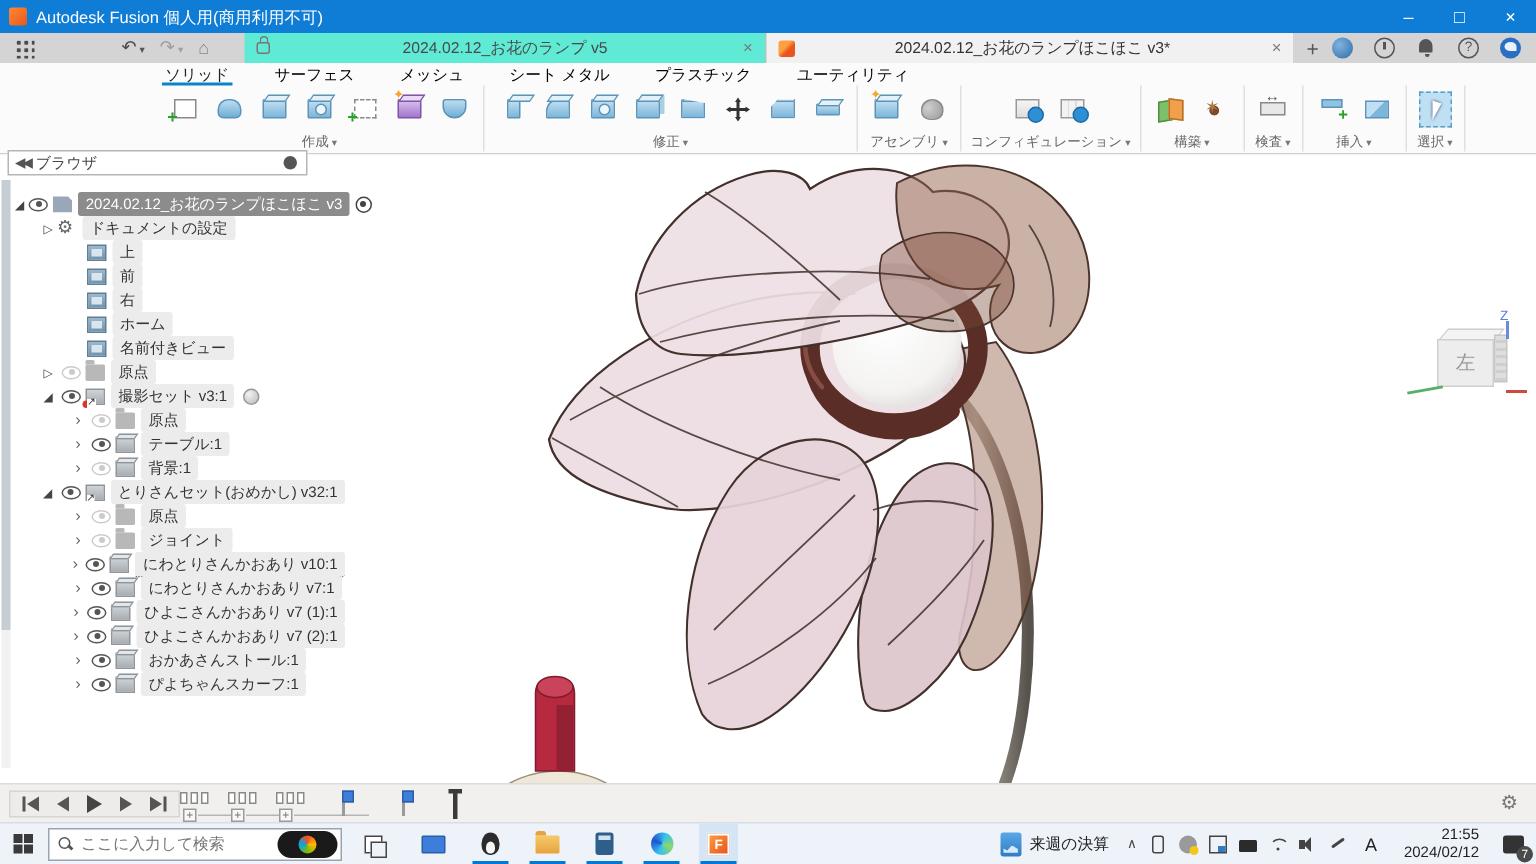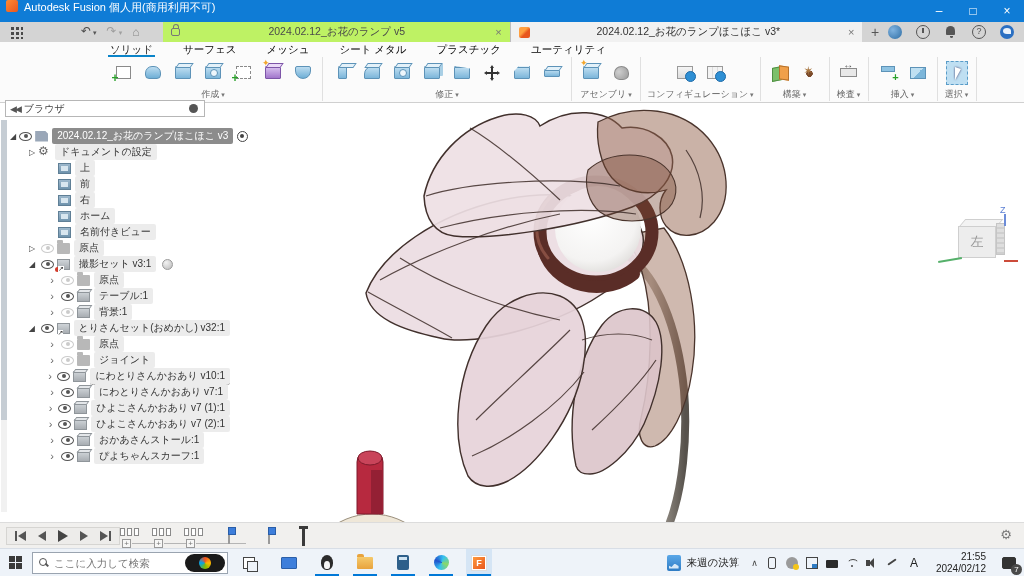--- a/index.html
+++ b/index.html
@@ -2,40 +2,40 @@
 <html><head>
 <meta charset="utf-8">
 <style>
   * { margin:0; padding:0; box-sizing:border-box; }
   html,body { width:1024px; height:576px; overflow:hidden; }
   body { font-family:"Liberation Sans","DejaVu Sans",sans-serif; font-size:11px; color:#333; }
   #app { position:relative; width:1024px; height:576px; background:#fff; overflow:hidden; }
   button { background:none; border:none; font:inherit; cursor:pointer; padding:0; }
 
   
-  .titlebar { position:absolute; top:0; left:0; width:1024px; height:22px; background:#0f7cd6; display:flex; color:#fff; }
+  .titlebar { position:absolute; top:0; left:0; width:1024px; height:22px; background:#0f7cd6; display:flex; align-items:center; color:#fff; }
   .fusion-logo { width:12px; height:12px; margin:0 6px 0 6px; background:linear-gradient(135deg,#ff8a33,#e8561e); border-radius:2px; }
   .win-title { font-size:11px; }
   .win-controls { margin-left:auto; display:flex; }
   .win-btn { width:34px; height:22px; color:#fff; text-align:center; line-height:20px; font-size:12px; }
 
   
   .tabbar { position:absolute; top:22px; left:0; width:1024px; height:20px; background:#d4d4d4; display:flex; align-items:stretch; }
   .qat { display:flex; align-items:center; gap:10px; padding:0 10px; width:165px; }
   .qicon { width:14px; height:14px; position:relative; display:inline-block; }
   .grid9 { background:radial-gradient(circle 1.6px,#4a4a4a 1.5px,transparent 1.6px); background-size:5px 5px; background-position:0 0; width:13px; height:13px; }
   .filedoc { width:10px; height:13px; background:#5a5a5a; clip-path:polygon(0 0,70% 0,100% 30%,100% 100%,0 100%); }
   .floppy { width:12px; height:12px; background:#5a5a5a; }
   .floppy::after { content:''; position:absolute; left:3px; top:6px; width:6px; height:5px; background:#d4d4d4; }
   .arrow-glyph { font-size:12px; color:#4a4a4a; line-height:14px; }
   .dim { opacity:.4; }
   .caret-s { font-size:7px; color:#555; margin-left:2px; }
   .home-glyph { font-size:12px; color:#8a8a8a; }
   .doc-tab { display:flex; align-items:center; padding:0 8px; font-size:10.5px; color:#4a4a4a; }
-  .doc-tab.inactive { width:352px; background:#bef264; border-right:1px solid #bdbdbd; }
+  .doc-tab.inactive { width:352px; background:#5eead4; border-right:1px solid #bdbdbd; }
   .doc-tab.active { width:356px; background:#f1f1f1; color:#333; }
   .doc-tab .tab-title { flex:1; text-align:center; white-space:nowrap; overflow:hidden; }
   .lock-glyph { width:9px; height:8px; border:1.5px solid #777; border-radius:2px; position:relative; margin-right:4px; }
   .lock-glyph::before { content:''; position:absolute; top:-5px; left:1px; width:4px; height:4px; border:1.5px solid #777; border-bottom:none; border-radius:4px 4px 0 0; }
   .fus-cube { width:11px; height:11px; margin-right:5px; background:linear-gradient(135deg,#ffa040 40%,#e8561e 60%); border-radius:2px; }
   .tab-close { margin-left:6px; color:#777; font-size:11px; }
   .newtab-btn { width:26px; text-align:center; font-size:14px; color:#555; line-height:20px; }
   .tab-right { margin-left:auto; display:flex; align-items:center; gap:14px; padding-right:10px; }
   .tr-ic { width:14px; height:14px; border-radius:50%; position:relative; }
   .ic-extension { background:radial-gradient(circle at 35% 35%,#7fb3e0,#2e6da4); }

